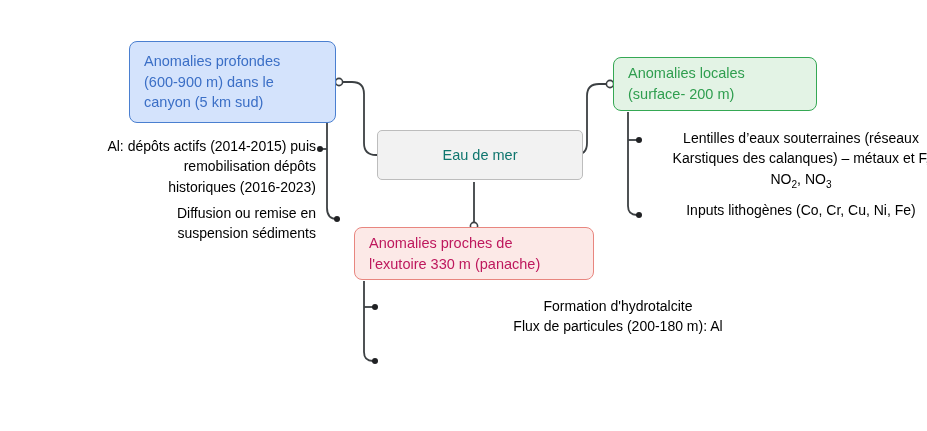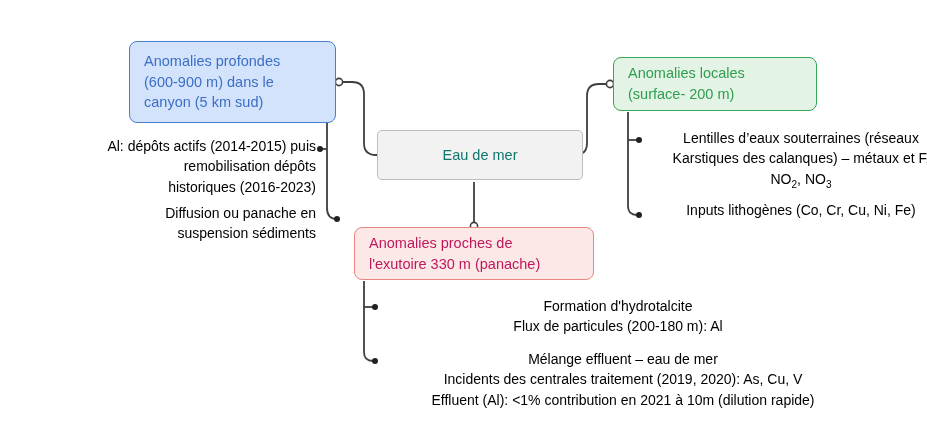--- a/index.html
+++ b/index.html
@@ -133,26 +133,23 @@
   </div>
 
   <div class="node" id="node-outfall">
     <span class="node-text">Anomalies proches de
 l'exutoire 330 m (panache)</span>
   </div>
 
   <div class="leaf leaf-left" id="leaf-deep-1">Al: dépôts actifs (2014-2015) puis
 remobilisation dépôts
 historiques (2016-2023)</div>
-  <div class="leaf leaf-left" id="leaf-deep-2">Diffusion ou panache en
+  <div class="leaf leaf-left" id="leaf-deep-2">Diffusion ou remise en
 suspension sédiments</div>
 
   <div class="leaf leaf-right" id="leaf-local-1"><span>Lentilles d’eaux souterraines (réseaux
 Karstiques des calanques) – métaux et F,</span><br><span>NO<sub>2</sub>, NO<sub>3</sub></span></div>
   <div class="leaf leaf-right" id="leaf-local-2">Inputs lithogènes (Co, Cr, Cu, Ni, Fe)</div>
 
   <div class="leaf leaf-right" id="leaf-out-1">Formation d'hydrotalcite
 Flux de particules (200-180 m): Al</div>
-  <div class="leaf leaf-right" id="leaf-out-2">Mélange effluent – eau de mer
-Incidents des centrales traitement (2019, 2020): As, Cu, V
-Effluent (Al):  &lt;1% contribution en 2021 à 10m (dilution rapide)</div>
 
 </div>
 
 </body></html>

